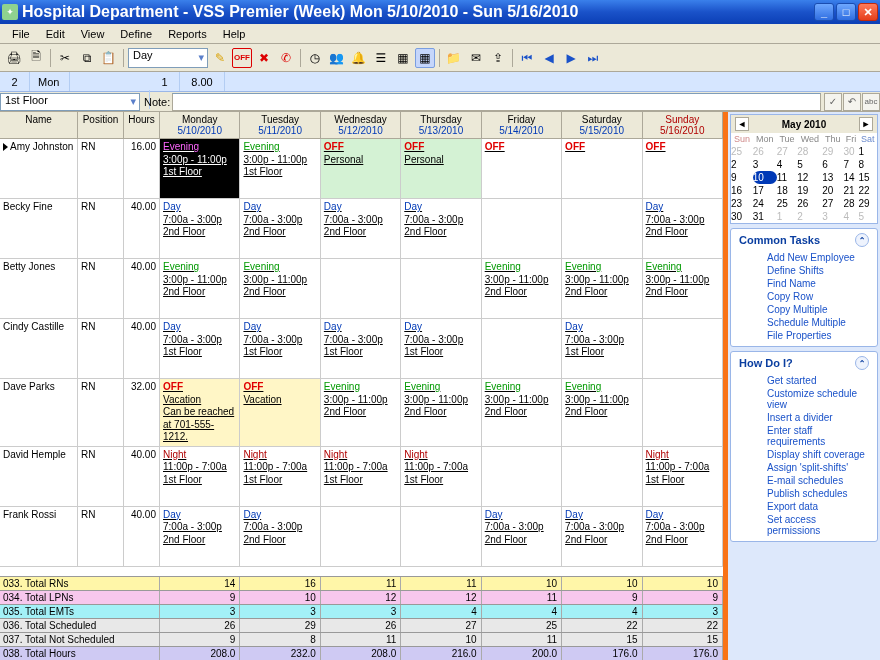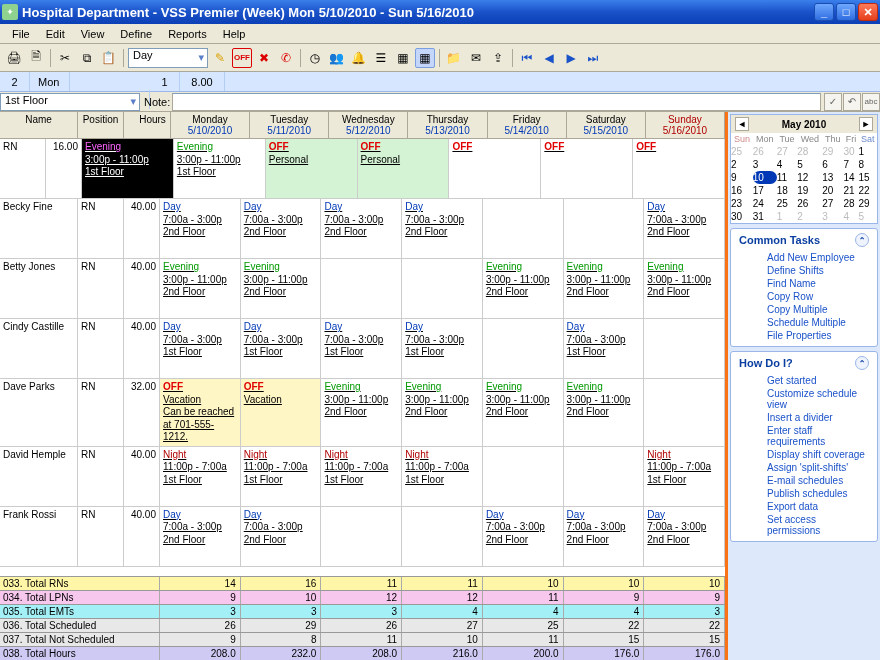--- a/index.html
+++ b/index.html
@@ -1,44 +1,44 @@
 <!DOCTYPE html>
 <html><head>
 <meta charset="utf-8">
 <style>
   * { box-sizing: border-box; }
   body { margin:0; font-family: Tahoma, Arial, sans-serif; font-size:11px; color:#000; background:#fff; width:880px; height:660px; overflow:hidden; }
   .titlebar { background:linear-gradient(to bottom,#3a80eb,#1a52c9 50%,#0b3fb5); color:#fff; height:24px; display:flex; align-items:center; padding:0 2px; }
   .titlebar .icon { width:16px; height:16px; background:#8fd28f; margin-right:4px; border-radius:2px; display:flex;align-items:center;justify-content:center;font-size:9px;}
-  .titlebar .title { font-weight:bold; font-size:13px; flex:1; }
+  .titlebar .title { font-weight:bold; font-size:16px; flex:1; }
   .winbtns { display:flex; gap:2px; }
   .winbtn { width:20px; height:18px; background:linear-gradient(to bottom,#6ea8ff,#2f6de0); border:1px solid #1a4db0; border-radius:3px; display:flex; align-items:center; justify-content:center; color:#fff; font-size:11px; font-weight:bold;}
   .winbtn.close { background:linear-gradient(to bottom,#ff7b5a,#e53f1c); border-color:#c02a0d;}
   .menubar { background:#ece9d8; border-bottom:1px solid #aca899; height:20px; display:flex; align-items:center; padding:0 4px; }
   .menubar span { padding:2px 8px; cursor:default; }
   .toolbar { background:#ece9d8; border-bottom:1px solid #aca899; height:28px; display:flex; align-items:center; padding:0 4px; gap:2px; }
   .tbtn { width:20px; height:20px; border:1px solid transparent; display:flex; align-items:center; justify-content:center; font-size:12px; cursor:default; border-radius:2px;}
   .tsep { width:0; height:18px; border-left:1px solid #aca899; margin:0 2px;}
   .tsel { height:20px; border:1px solid #7f9db9; background:#fff; padding:0 16px 0 4px; min-width:80px; position:relative;}
   .tsel::after { content:"▾"; position:absolute; right:3px; top:2px; color:#5a7fca;}
   .statusrow { background:#d6e6ff; border-bottom:1px solid #9ab6e8; height:20px; display:flex; align-items:center; }
   .statusrow .cell { padding:0 8px; border-right:1px solid #b3cdf3; height:100%; display:flex; align-items:center;}
   .filterrow { background:#ece9d8; border-bottom:1px solid #aca899; height:20px; display:flex; align-items:center;}
   .filterrow .sel { height:18px; border:1px solid #7f9db9; background:#fff; padding:0 16px 0 4px; min-width:140px; position:relative;}
   .filterrow .sel::after { content:"▾"; position:absolute; right:3px; top:1px; color:#5a7fca;}
   .filterrow .note { margin-left:4px; }
   .filterrow .noteinput { flex:1; height:18px; border:1px solid #aca899; border-top-color:#7f9db9; background:#fff; margin:0 2px;}
   .filterrow .rbtn { width:18px;height:18px;border:1px solid #aca899;background:#f5f4ee;display:flex;align-items:center;justify-content:center;margin-left:1px;color:#666;font-size:10px;}
   .main { display:flex; height:calc(100% - 112px); }
-  .leftpane { flex:1; display:flex; flex-direction:column; border-right:3px solid #f97316; min-width:0;}
+  .leftpane { flex:1; display:flex; flex-direction:column; border-right:5px solid #f97316; min-width:0;}
   .gridhead { display:flex; background:#ece9d8; border-bottom:1px solid #aca899; }
   .gridhead > div { border-right:1px solid #aca899; text-align:center; padding:2px 0; font-size:10px; }
   .gridhead .nm { width:78px;}
   .gridhead .pos { width:46px;}
-  .gridhead .hrs { width:36px;margin-left:11px;}
+  .gridhead .hrs { width:36px;}
   .gridhead .day { flex:1; }
   .gridhead .day .dn { font-weight:normal;}
   .gridhead .day .dt { color:#0039b6;}
   .gridhead .day.sun .dn,.gridhead .day.sun .dt { color:#b00000;}
   .gridbody { flex:1; overflow:auto;}
   .erow { display:flex; border-bottom:1px solid #ccc; min-height:60px;}
   .erow > div { border-right:1px solid #ccc; padding:2px 3px; font-size:10px;}
   .erow .nm { width:78px;}
   .erow .pos { width:46px;}
   .erow .hrs { width:36px; text-align:right;}
@@ -175,20 +175,21 @@
           <div class="dn">Saturday</div>
           <div class="dt">5/15/2010</div>
         </div>
         <div class="day sun">
           <div class="dn">Sunday</div>
           <div class="dt">5/16/2010</div>
         </div>
       </div>
     <div class="gridbody" id="gridbody">
         <div class="erow">
+          <div class="nm"><span class="indic"></span>Amy Johnston</div>
           <div class="pos">RN</div>
           <div class="hrs">16.00</div>
           <div class="cell selected">
             <div class="lbl-evening" style="color: rgb(255, 102, 255);">Evening</div>
             <div>3:00p - 11:00p</div>
             <div>1st Floor</div>
           </div>
           <div class="cell">
             <div class="lbl-evening">Evening</div>
             <div>3:00p - 11:00p</div>

